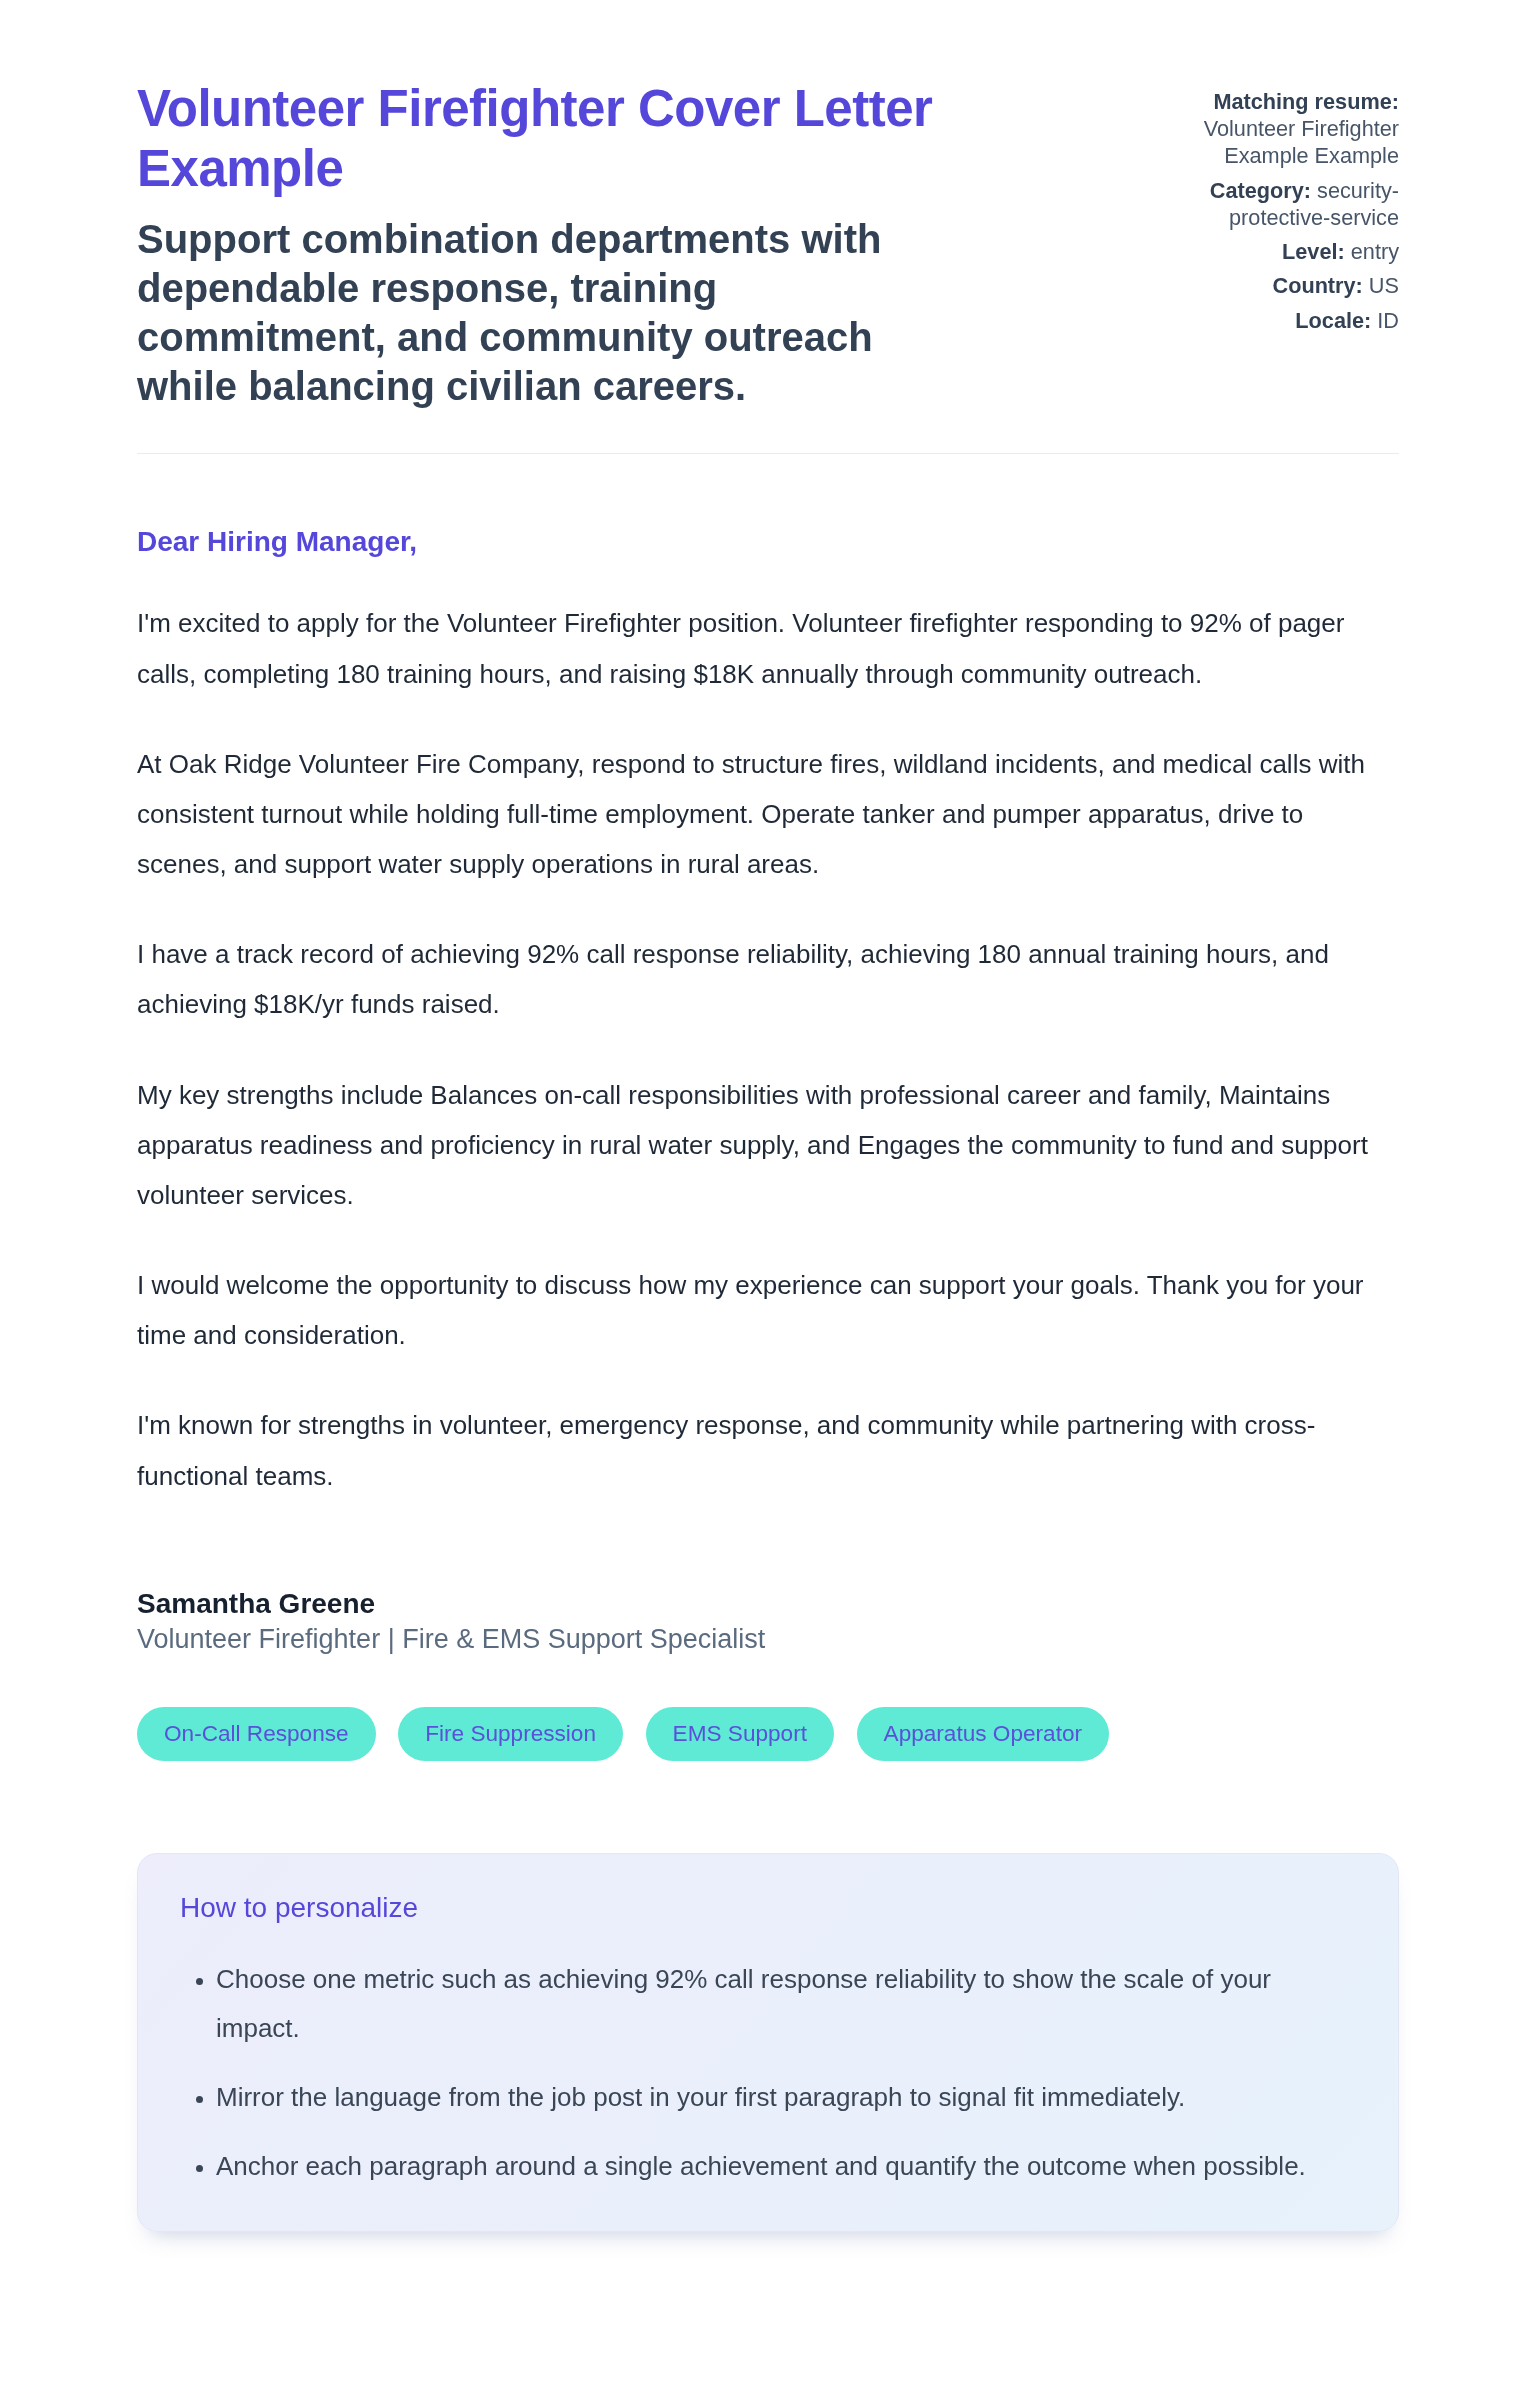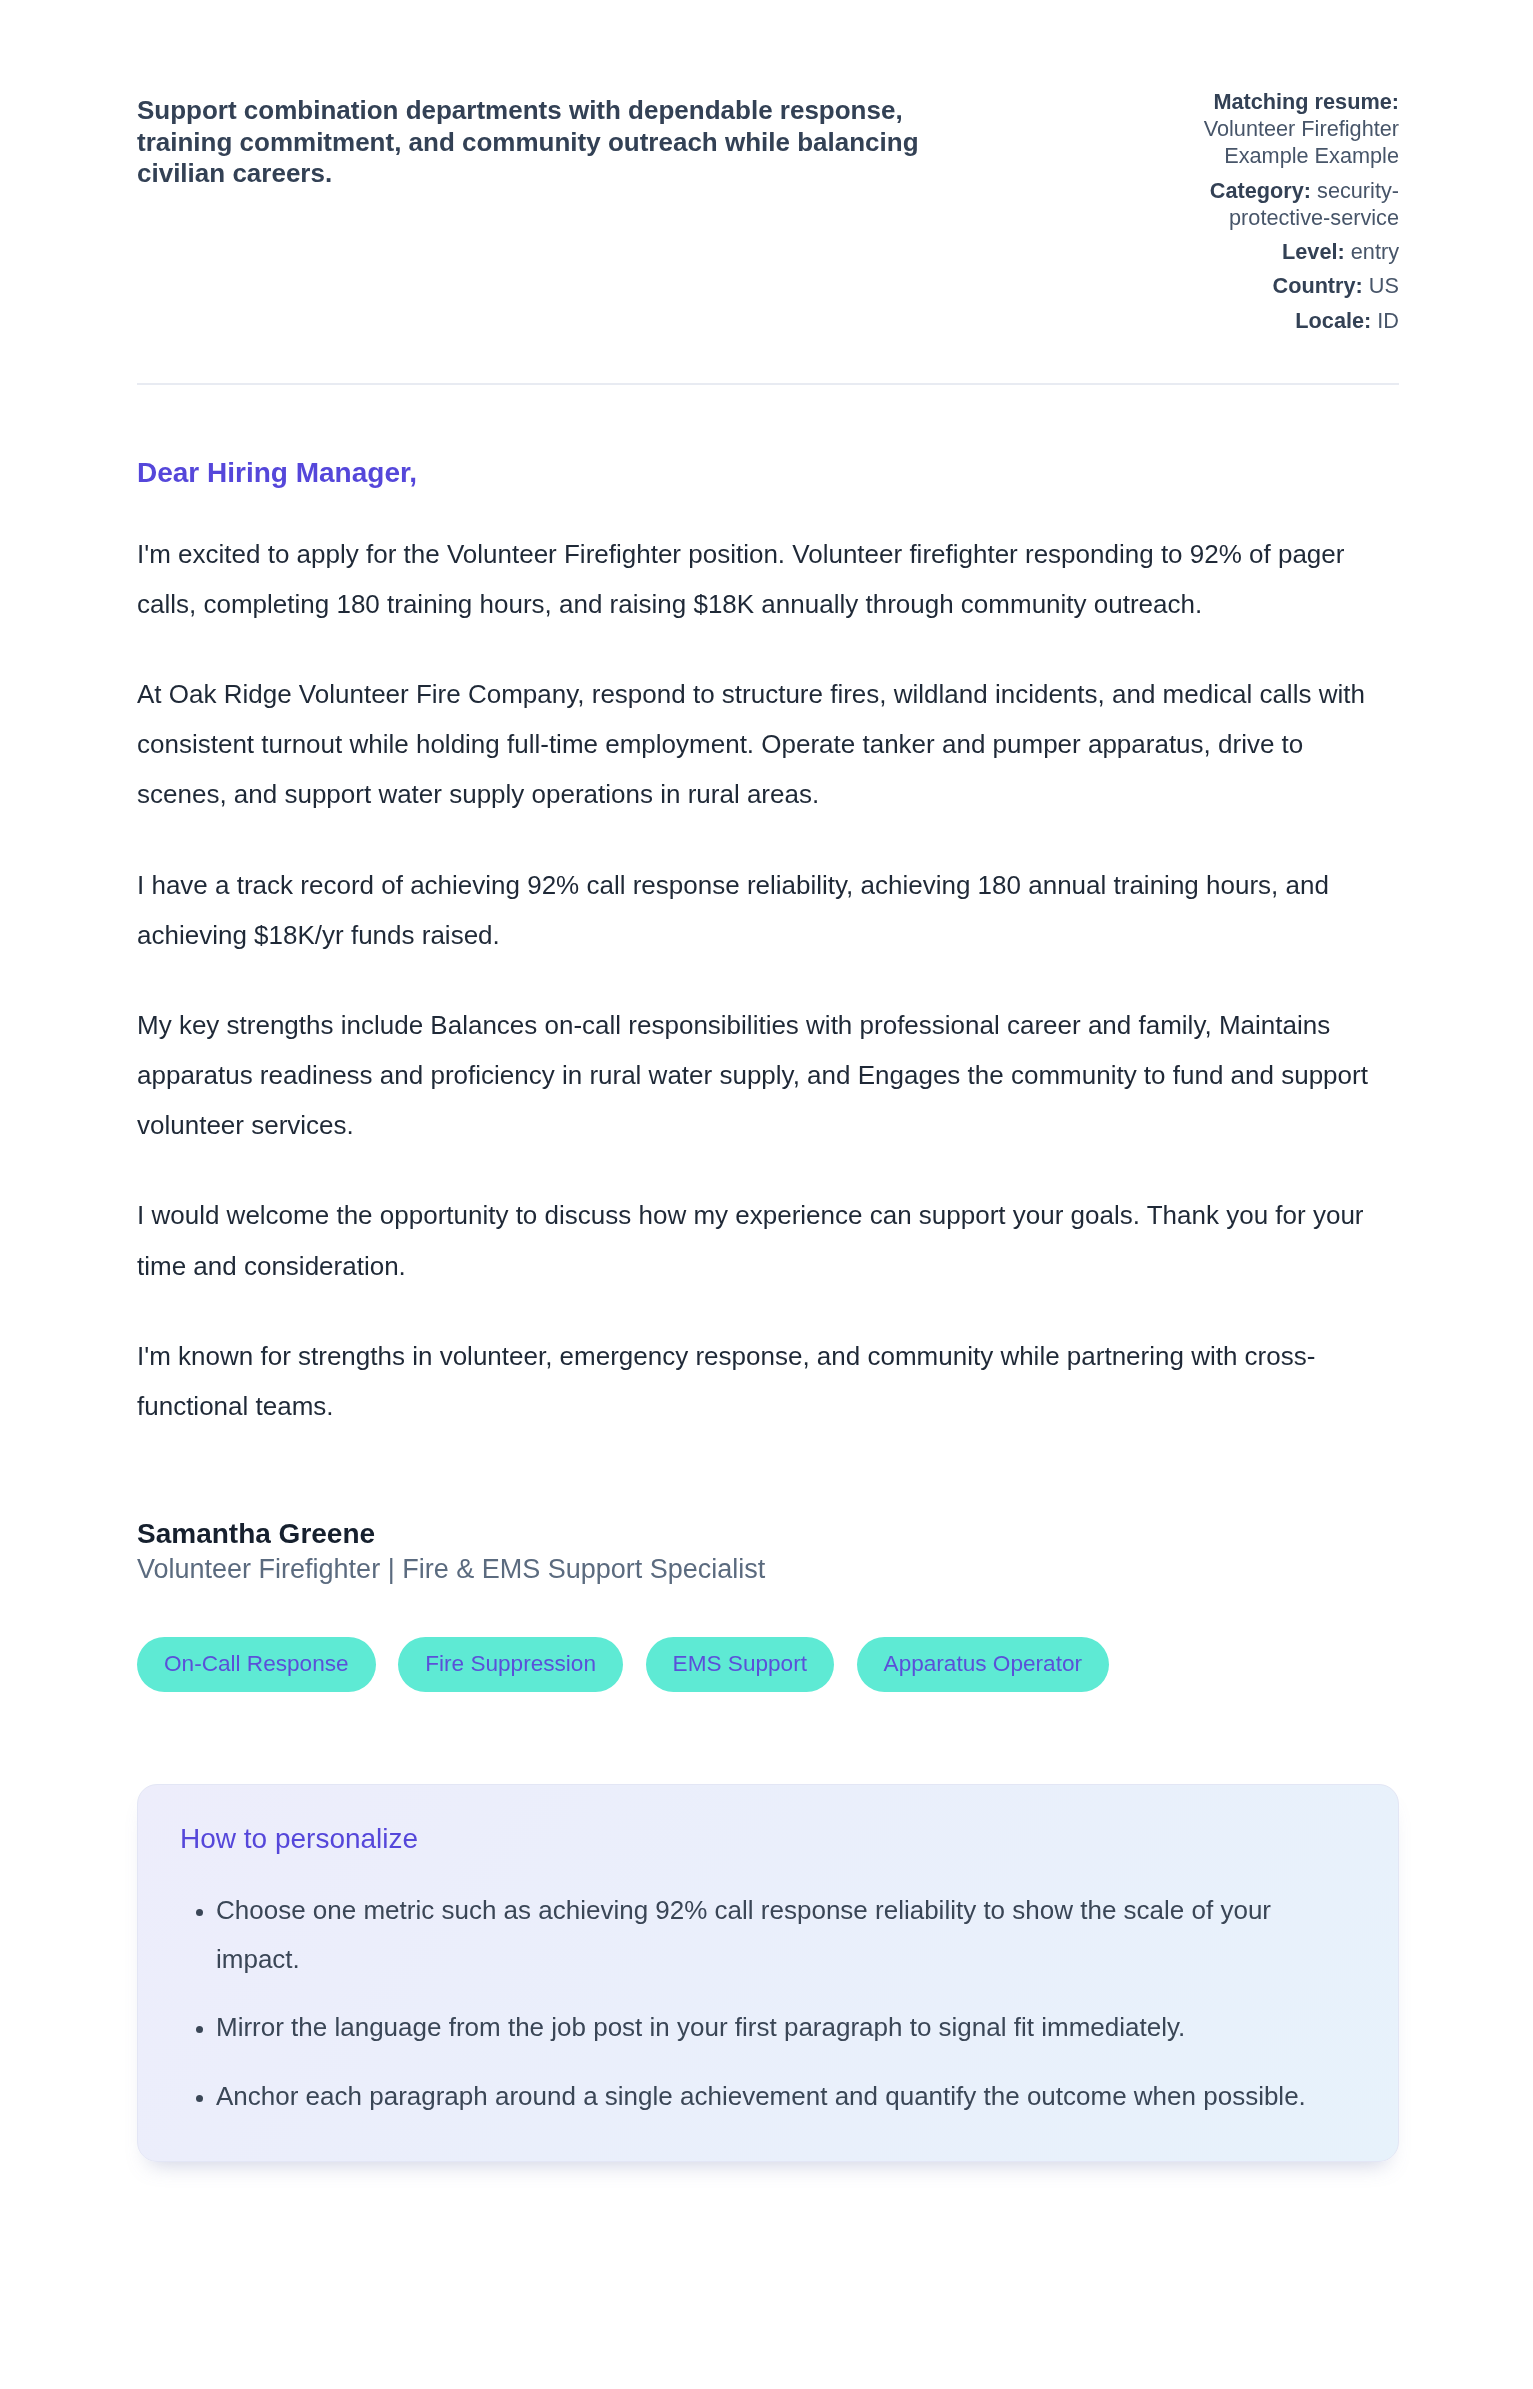--- a/index.html
+++ b/index.html
@@ -24,21 +24,21 @@
   .title {
     font-size: 51px;
     line-height: 1.18;
     font-weight: 700;
     color: #5547da;
     letter-spacing: -0.5px;
     max-width: 1006px;
   }
   .subtitle {
     margin-top: 16px;
-    font-size: 26px;
+    font-size: 40px;
     line-height: 1.22;
     font-weight: 700;
     color: #334155;
     max-width: 808px;
   }
   .meta {
     flex: 0 0 244px;
     width: 244px;
     margin-top: 9px;
     text-align: right;
@@ -127,20 +127,21 @@
   .personalize-tips li::marker { color: #3a4656; font-size: 21.7px; }
   .personalize-tips li:last-child { margin-bottom: 0; }
 </style>
 </head>
 <body>
 
 <div class="page">
 
   <header class="header">
     <div class="header-main">
+      <h1 class="title">Volunteer Firefighter Cover Letter Example</h1>
       <p class="subtitle">Support combination departments with dependable response, training commitment, and community outreach while balancing civilian careers.</p>
     </div>
     <aside class="meta">
       <div class="meta-row"><span class="meta-label">Matching resume:</span> <span class="meta-value">Volunteer Firefighter Example Example</span></div>
       <div class="meta-row"><span class="meta-label">Category:</span> <span class="meta-value">security-protective-service</span></div>
       <div class="meta-row"><span class="meta-label">Level:</span> <span class="meta-value">entry</span></div>
       <div class="meta-row"><span class="meta-label">Country:</span> <span class="meta-value">US</span></div>
       <div class="meta-row"><span class="meta-label">Locale:</span> <span class="meta-value">ID</span></div>
     </aside>
   </header>

